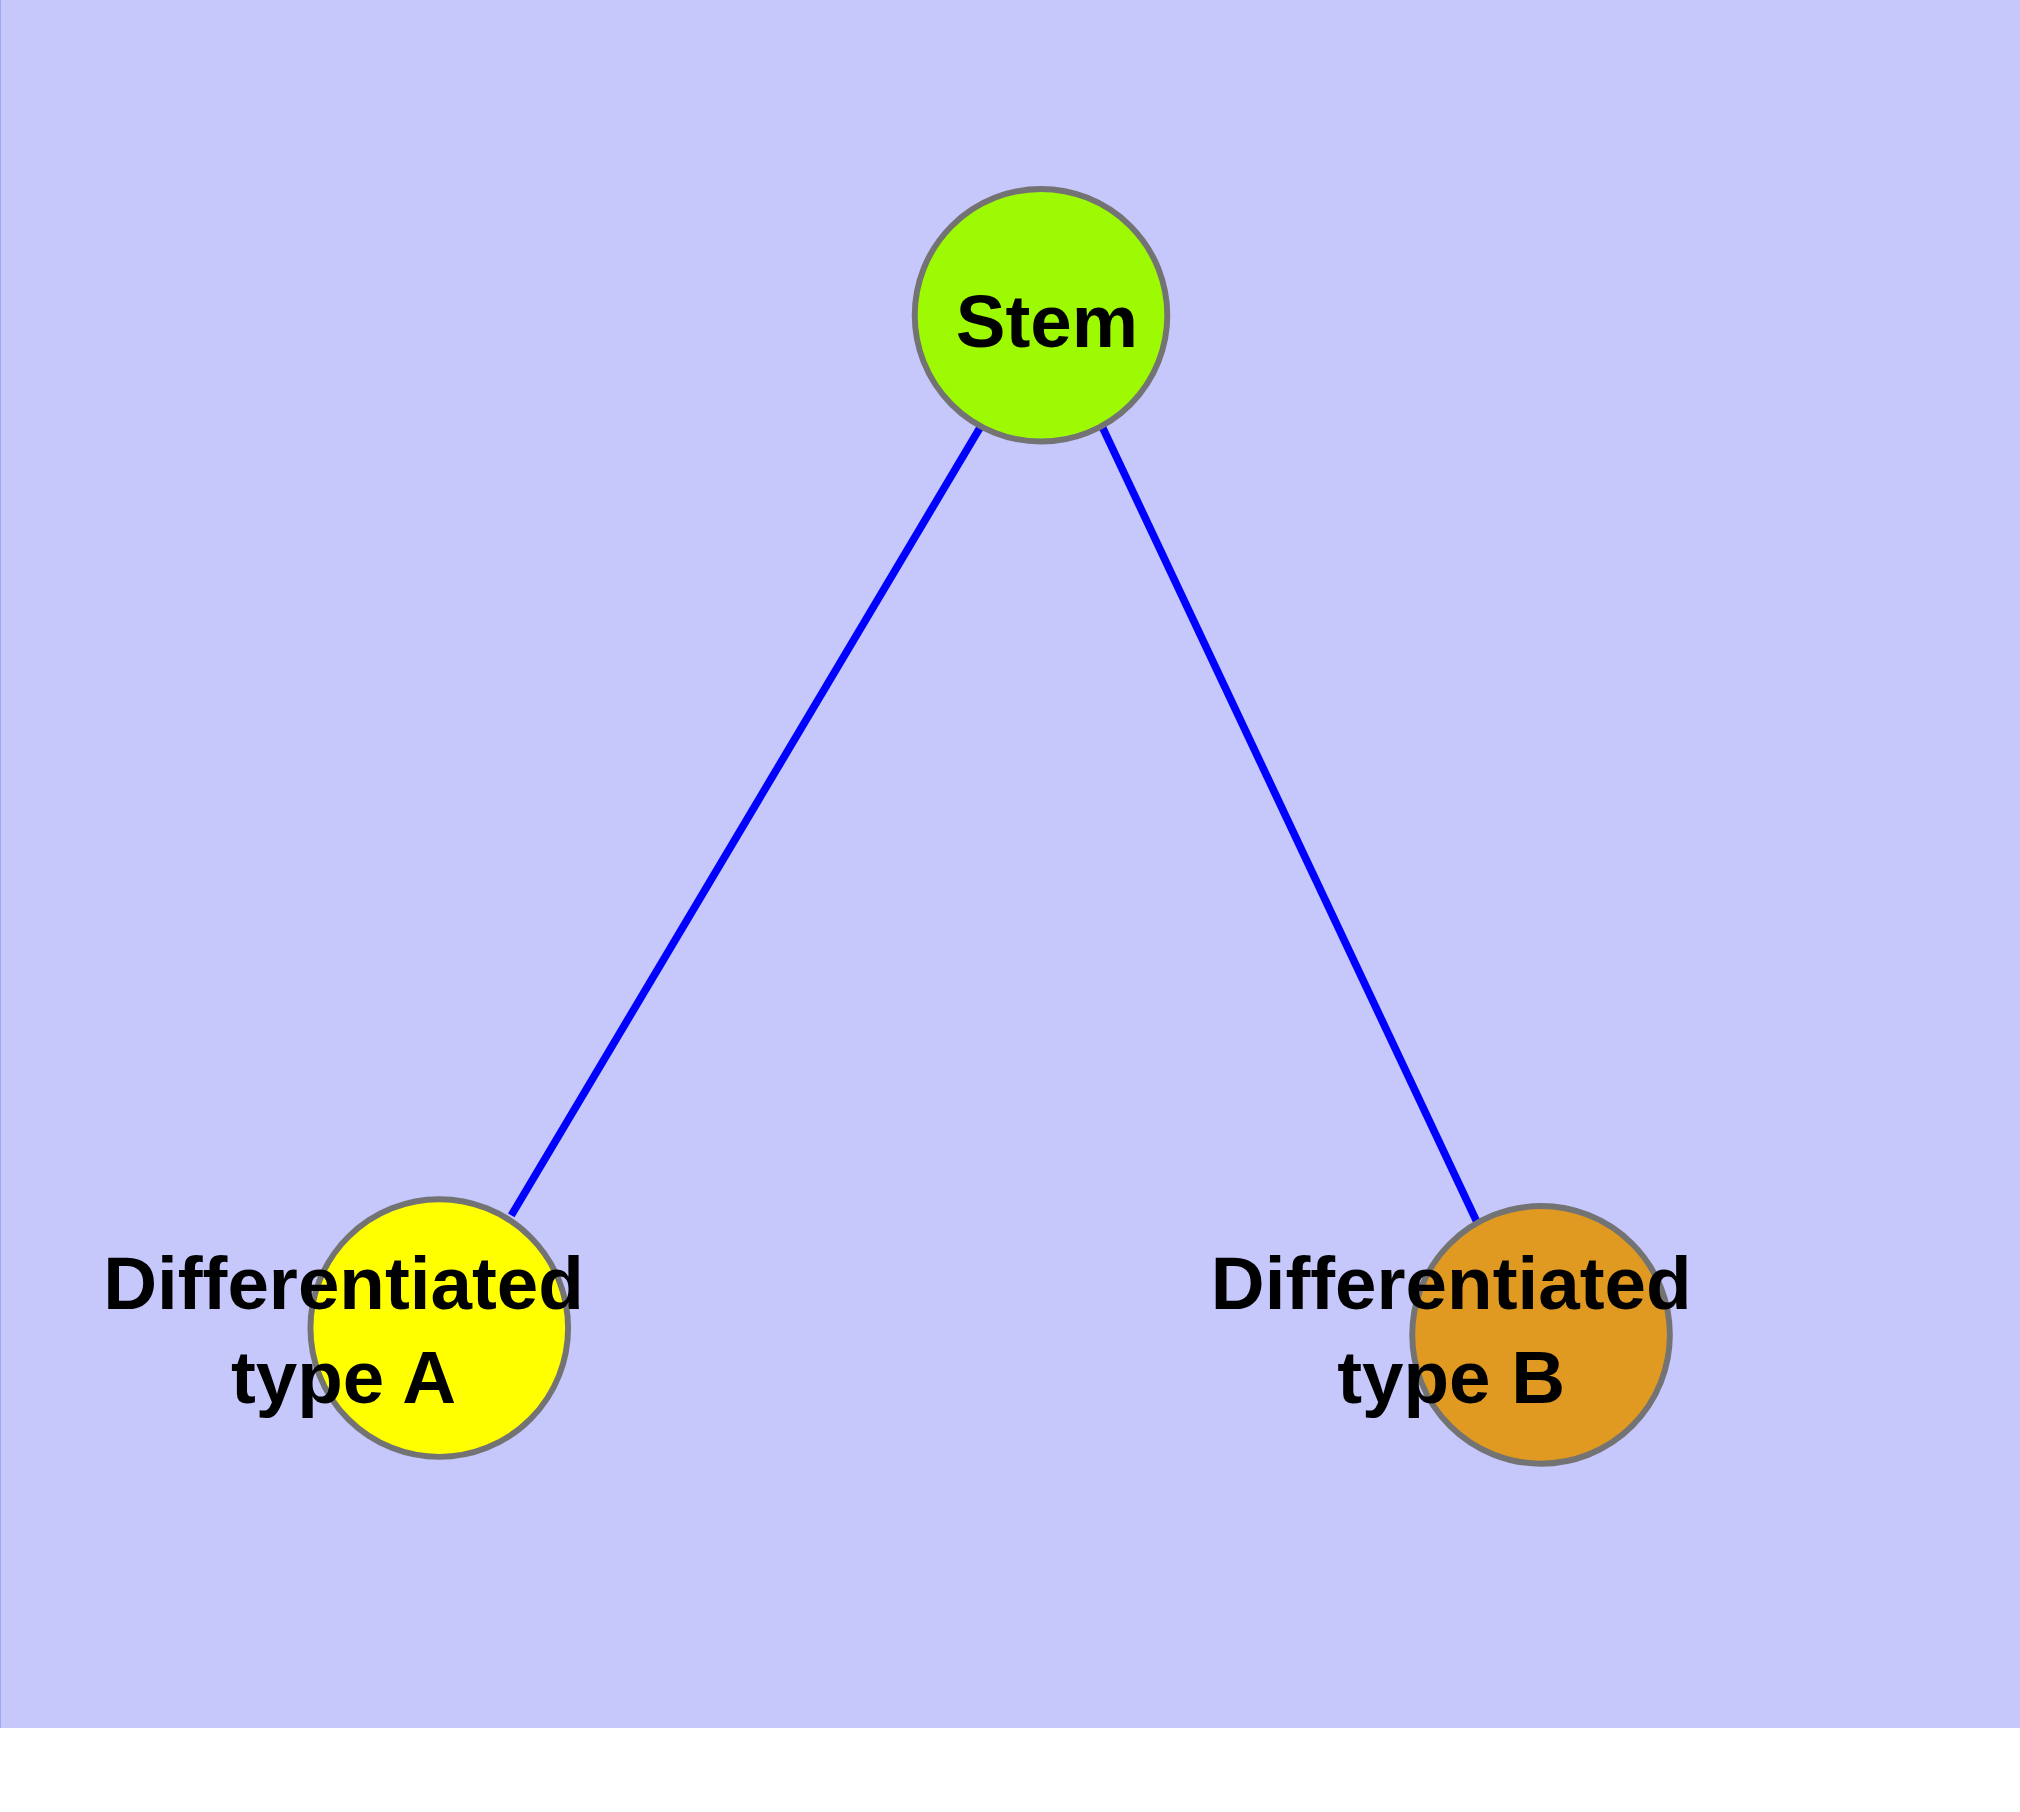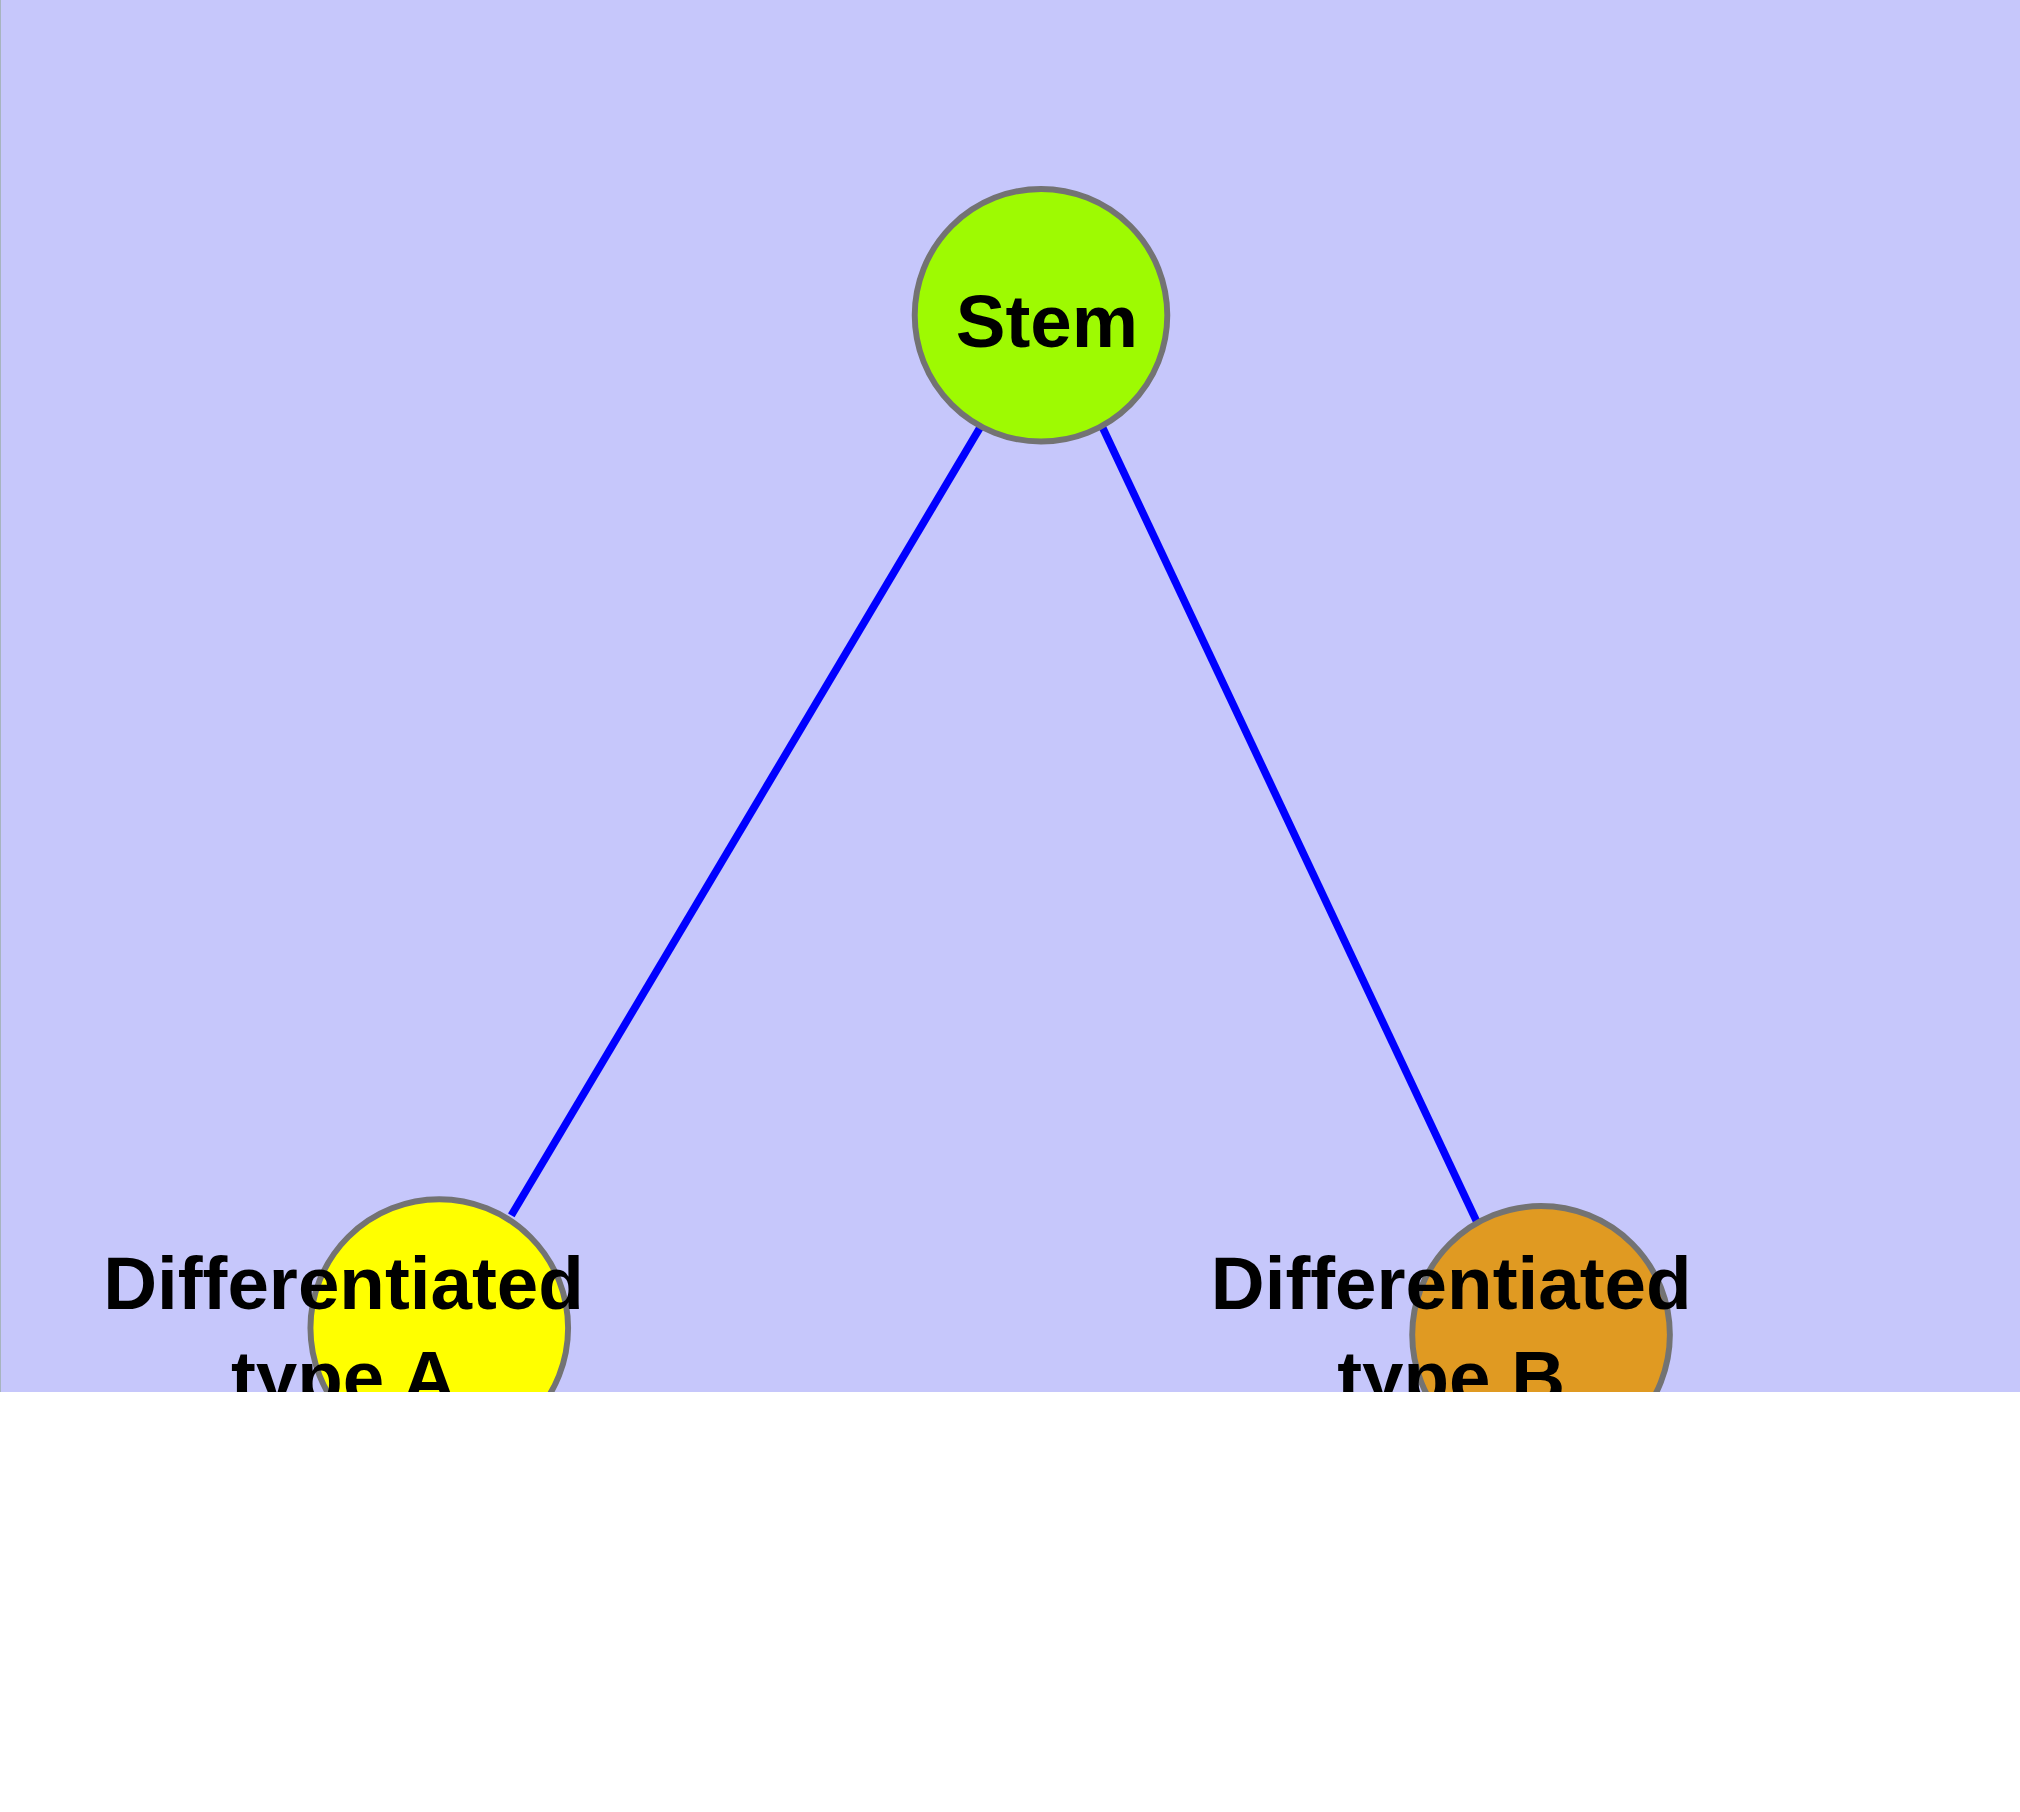--- a/index.html
+++ b/index.html
@@ -7,23 +7,23 @@
     margin: 0;
     padding: 0;
   }
   body {
     background: #ffffff;
     font-family: "Liberation Sans", sans-serif;
   }
   #graph-canvas {
     position: relative;
     width: 2021px;
-    height: 1392px;
+    height: 1728px;
     overflow: hidden;
-    background: #4d7c0f;
+    background: #1d4ed8;
   }
   #graph-svg {
     position: absolute;
     left: 0;
     top: 0;
     width: 2021px;
     height: 1812px;
     display: block;
   }
   .node-label {

